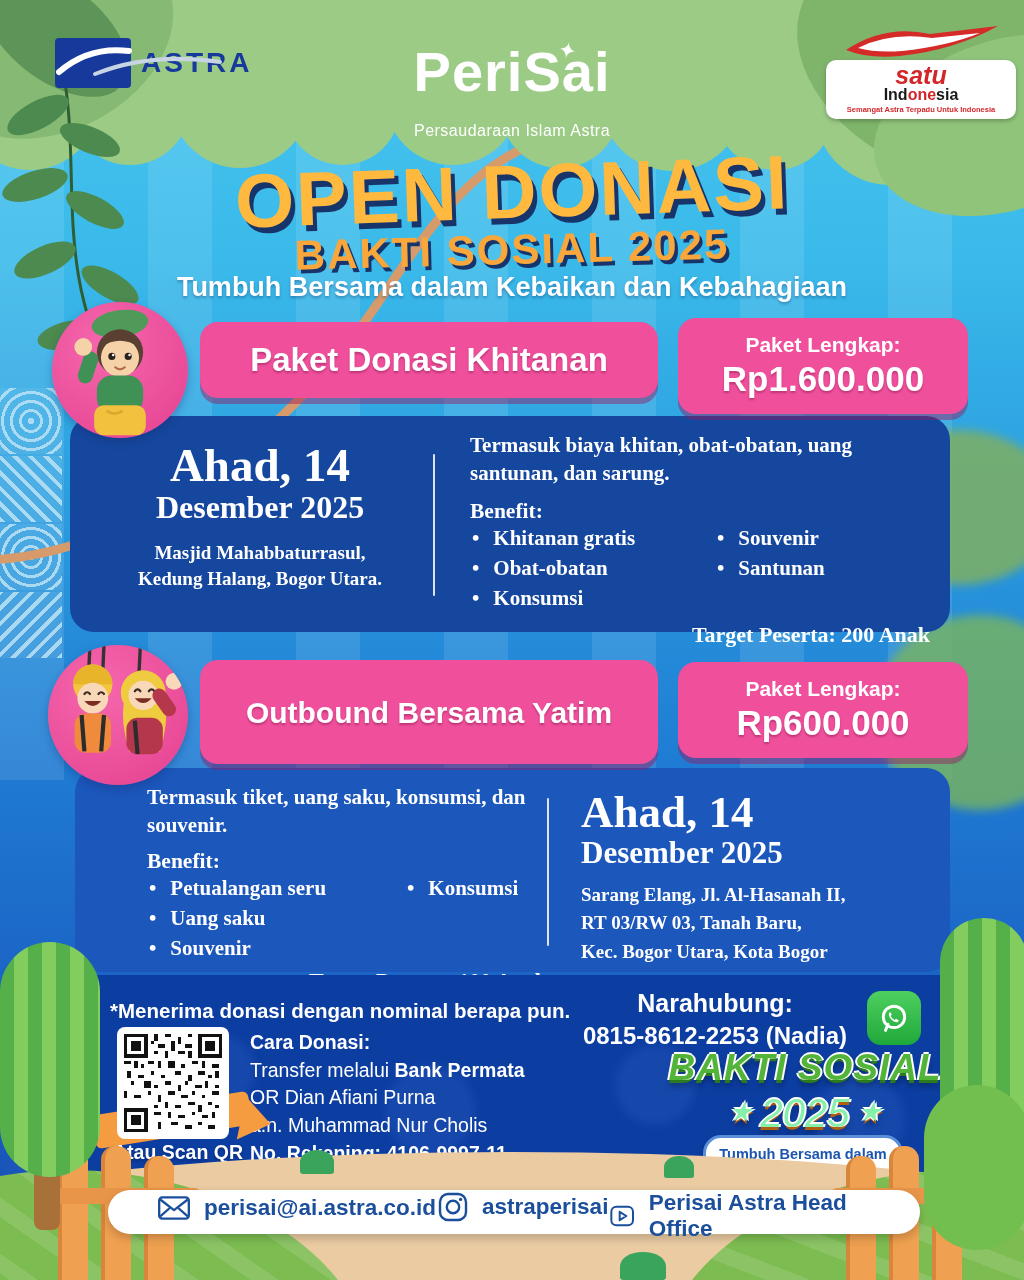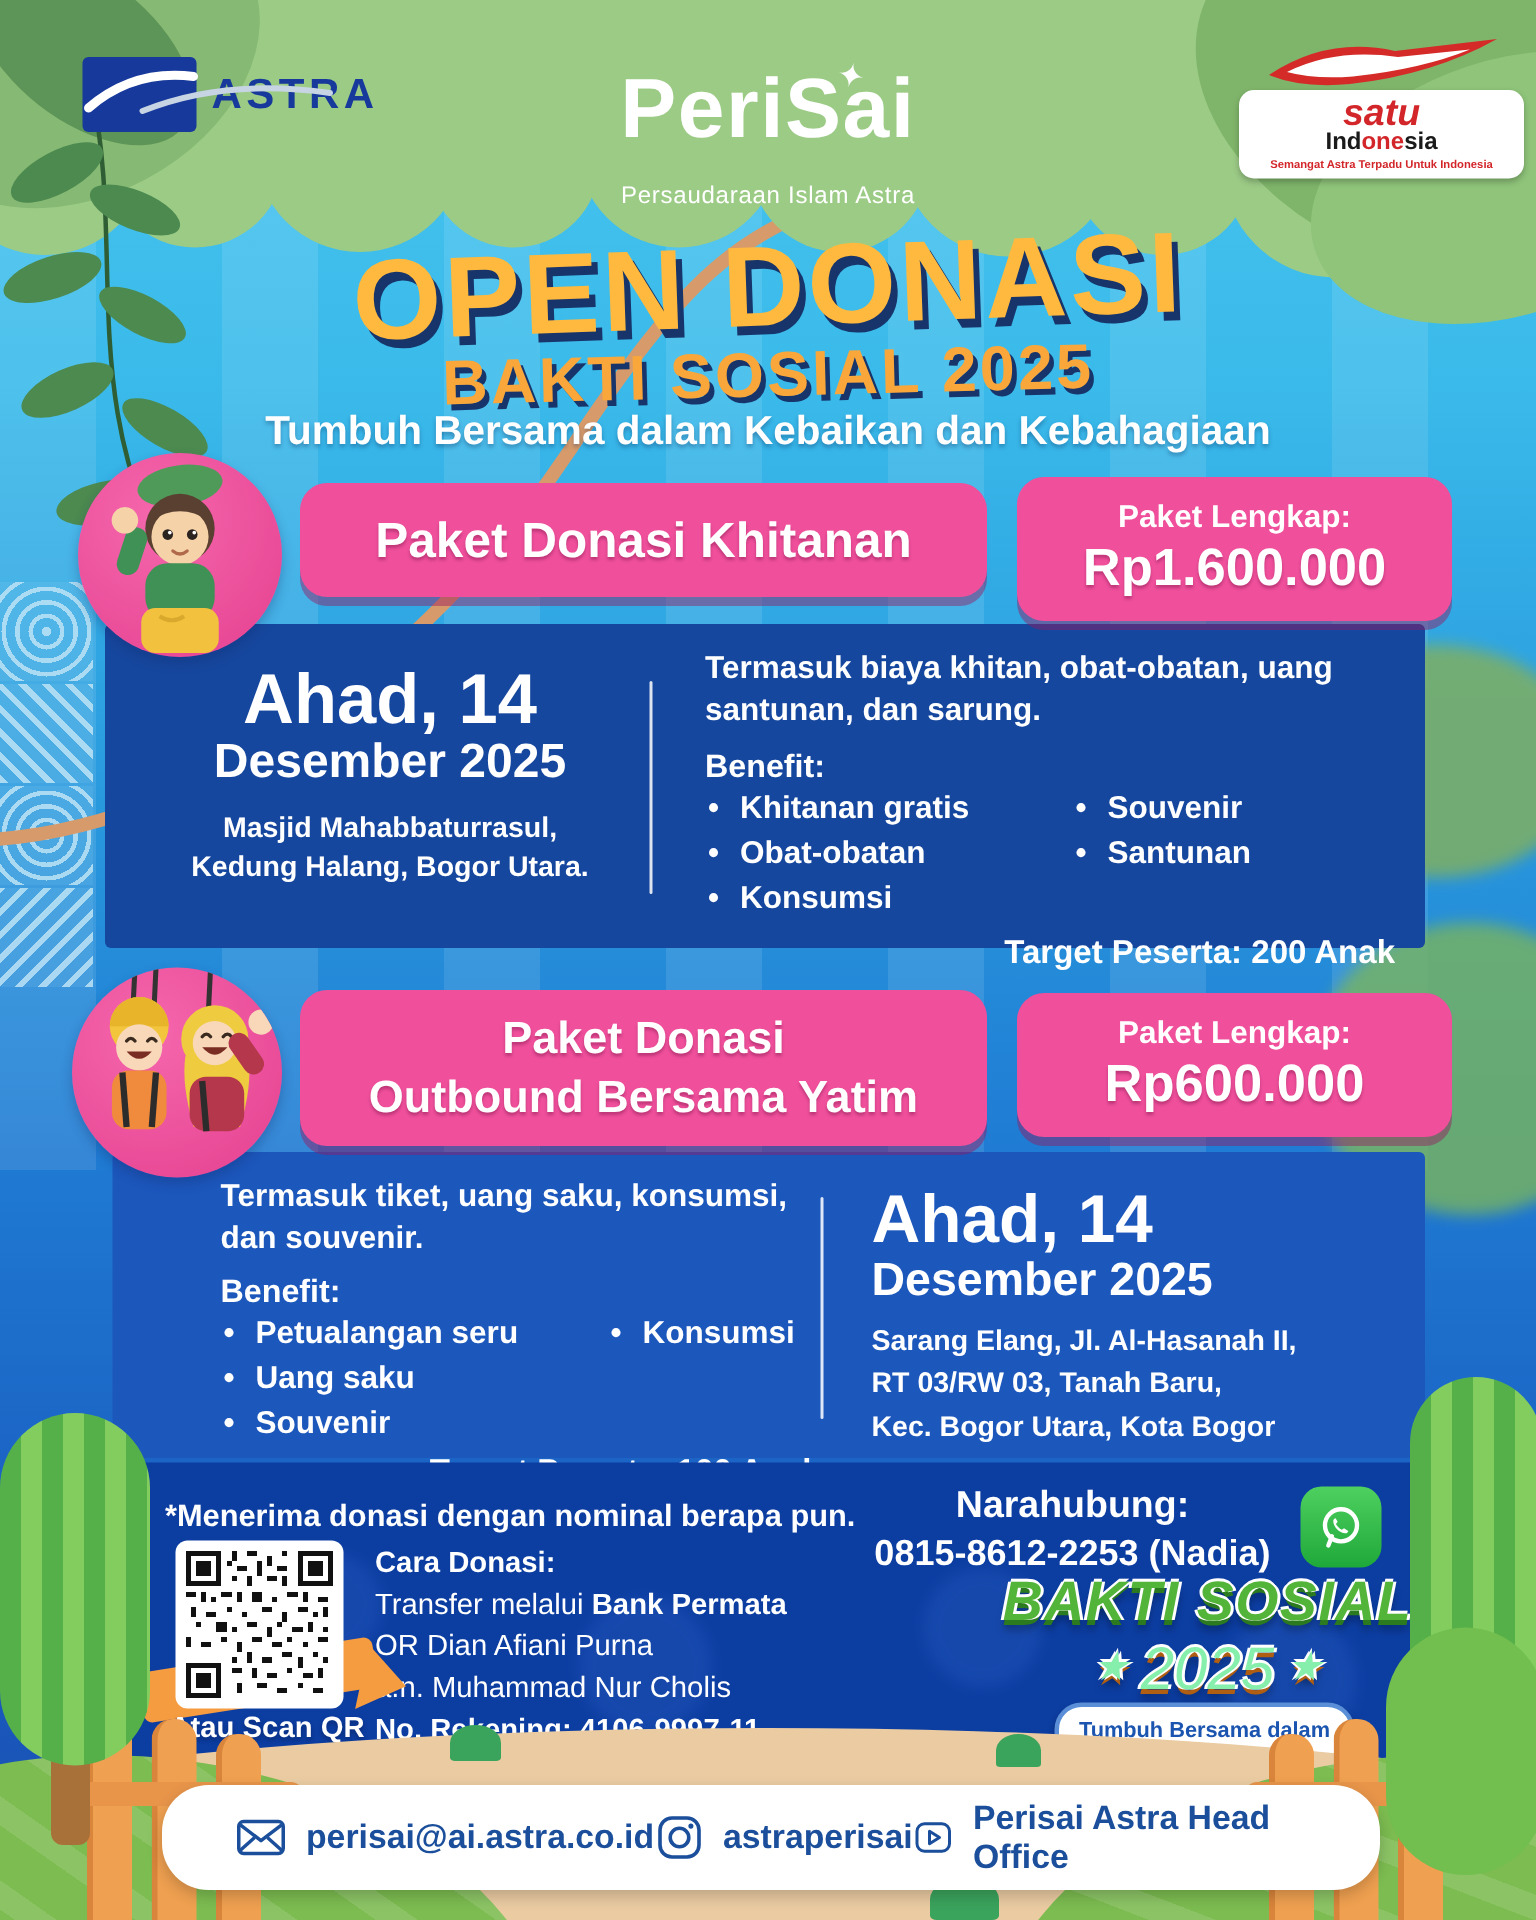--- a/index.html
+++ b/index.html
@@ -55,21 +55,21 @@
     font-size:27px;font-weight:700;color:#fff;text-shadow:0 2px 3px rgba(10,40,90,.35);}
 
   
   .pill{background:#EF4F9B;border-radius:18px;z-index:6;color:#fff;
     box-shadow:0 6px 0 rgba(150,25,95,.45);display:flex;flex-direction:column;align-items:center;justify-content:center;text-align:center;}
   .pill .big{font-weight:800;text-shadow:0 2px 2px rgba(120,20,70,.4);}
   .price-label{font-size:21px;font-weight:600;}
   .price-value{font-size:35px;font-weight:800;margin-top:2px;text-shadow:0 2px 2px rgba(120,20,70,.4);}
 
   
-  .card{border-radius:4px;z-index:5;color:#fff;}
+  .card{border-radius:24px;z-index:5;color:#fff;font-family:Liberation Serif, serif;}
   .card1{left:70px;top:416px;width:880px;height:216px;background:#16479E;}
   .card2{left:75px;top:768px;width:875px;height:204px;background:#1C57BC;}
   .vdiv{position:absolute;width:2px;background:rgba(255,255,255,.85);border-radius:2px;}
   .dateday{font-size:47px;font-weight:800;line-height:1;}
   .datemy{font-size:32px;font-weight:800;line-height:1.15;}
   .loc{font-size:19px;font-weight:700;line-height:1.4;}
   .desc{font-size:21px;font-weight:600;line-height:1.32;}
   .benlab{font-size:21.5px;font-weight:800;margin-top:12px;}
   .bul{font-size:21px;font-weight:600;line-height:1.42;}
   .bul::before{content:"•";margin:0 14px 0 2px;}
@@ -104,22 +104,22 @@
   
   .sand{left:-200px;top:1152px;width:1424px;height:420px;background:#EACBA2;border-radius:50% 50% 0 0 / 110px 110px 0 0;z-index:6;}
   .hill{width:540px;height:340px;border-radius:50% 50% 0 0;background:#7CBC50;z-index:6;
     background-image:repeating-linear-gradient(28deg,rgba(255,255,255,.12) 0 16px,rgba(0,0,0,0) 16px 46px);}
   .post{position:absolute;width:30px;height:150px;background:#EFA050;border-radius:14px 14px 0 0;border-left:4px solid #D9853B;z-index:6;}
   .rail{position:absolute;height:16px;background:#E8954A;border-radius:8px;z-index:6;}
   .tree{background:repeating-linear-gradient(90deg,#55B049 0 14px,#83CD5F 14px 28px);z-index:7;}
   .trunk{background:#A9713A;border-radius:8px;z-index:6;}
   .sprout{background:#3AA35C;border-radius:50% 50% 10% 10%;z-index:7;}
   
-  .footer{left:108px;top:1190px;width:812px;height:70px;background:#fff;border-radius:31px;z-index:9;
-    box-shadow:0 4px 10px rgba(0,0,0,.2);display:flex;align-items:center;justify-content:space-between;padding:0 48px;}
+  .footer{left:108px;top:1190px;width:812px;height:44px;background:#fff;border-radius:31px;z-index:9;
+    box-shadow:0 4px 10px rgba(0,0,0,.2);display:flex;align-items:flex-start;justify-content:space-between;padding:0 48px;}
   .fitem{display:flex;align-items:center;gap:12px;color:#1B4E9B;font-size:22.5px;font-weight:600;}
 </style>
 </head>
 <body>
 
 <div class="poster">
 
   <div class="abs stripes"></div>
   <div class="abs pattern-strip">
     <div class="tile circ"></div>
@@ -268,21 +268,20 @@
       <path d="M62,33 q2,-2.5 4,0 M72,33 q2,-2.5 4,0" stroke="#3A2A20" stroke-width="1.6" fill="none" stroke-linecap="round"></path>
       <path d="M54,42 q-2,14 4,34 l22,0 q6,-20 4,-34 q-14,10 -30,0 z" fill="#EFCB3F"></path>
       <rect x="56" y="52" width="26" height="26" rx="8" fill="#B5374B"></rect>
       <rect x="78" y="30" width="10" height="22" rx="5" fill="#B5374B" transform="rotate(-35 83 41)"></rect>
       <circle cx="90" cy="26" r="6" fill="#F8D8B8"></circle>
       <line x1="62" y1="54" x2="64" y2="78" stroke="#2C2C2C" stroke-width="3"></line>
     </svg>
   </div>
   <div class="abs pill" style="left:200px;top:660px;width:458px;height:104px;">
     <div class="big" style="font-size:30px;line-height:1.3;">
-      <div>Paket Donasi</div>
       <div>Outbound Bersama Yatim</div>
     </div>
   </div>
   <div class="abs pill" style="left:678px;top:662px;width:290px;height:96px;">
     <div class="price-label">Paket Lengkap:</div>
     <div class="price-value">Rp600.000</div>
   </div>
   <div class="abs card card2">
     <div class="abs" style="left:72px;top:16px;width:400px;">
       <div class="desc">Termasuk tiket, uang saku, konsumsi, dan souvenir.</div>

